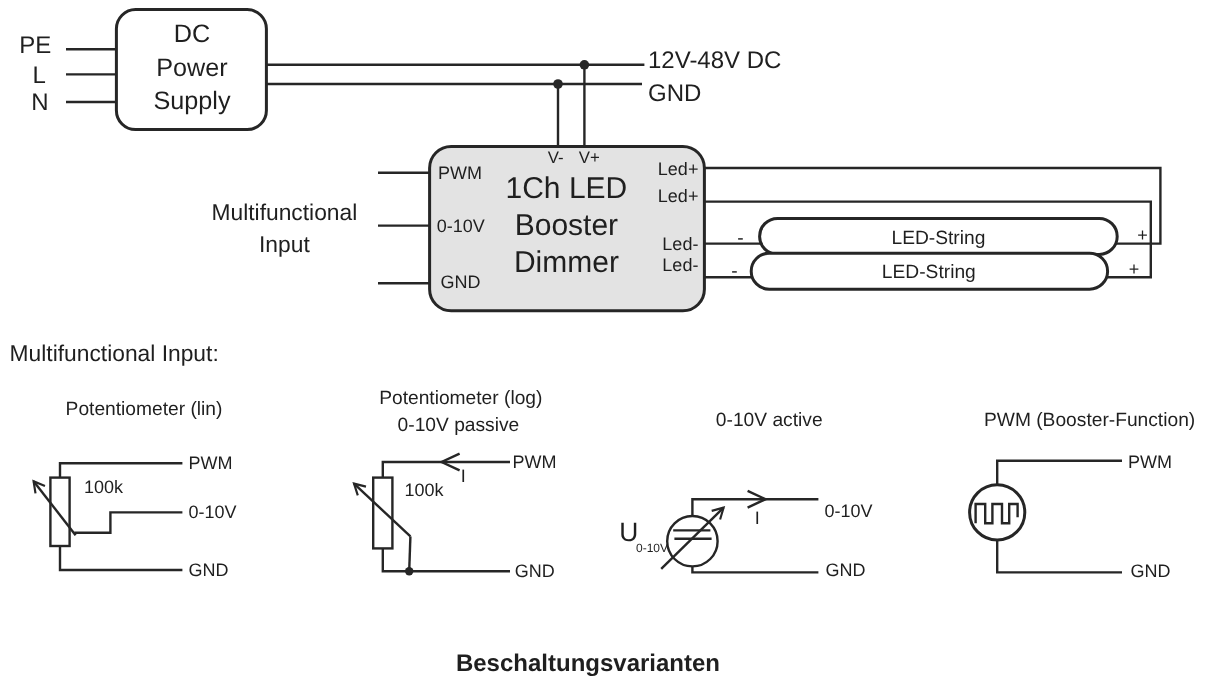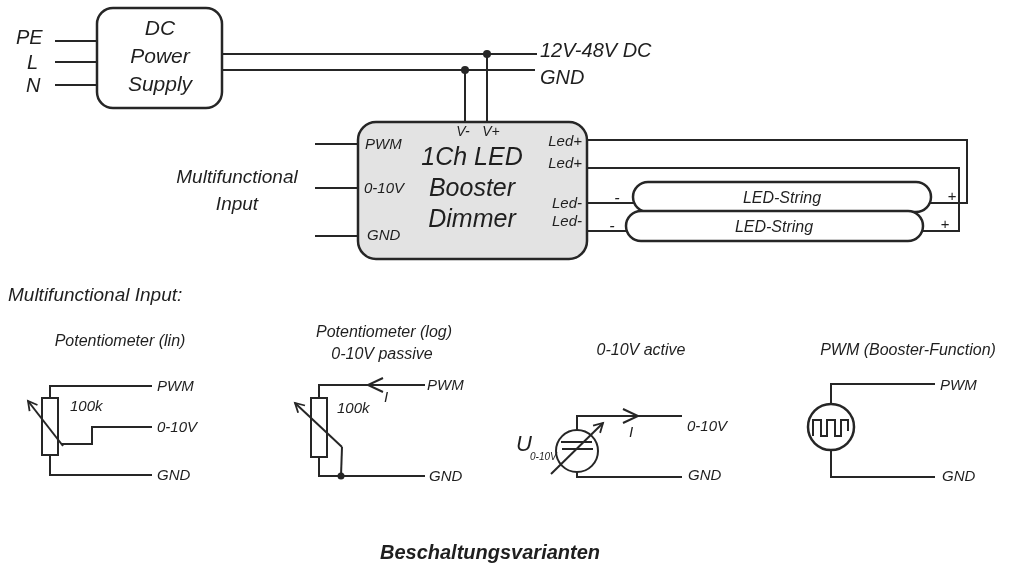--- a/index.html
+++ b/index.html
@@ -1,16 +1,16 @@
 <!DOCTYPE html>
 <html><head>
 <meta charset="utf-8">
 <style>
   html,body{margin:0;padding:0;background:#ffffff;}
-  .stage{position:relative;width:1024px;height:581px;background:#ffffff;overflow:hidden;font-style:italic;}
+  .stage{position:relative;width:1024px;height:581px;background:#ffffff;overflow:hidden;}
   svg{position:absolute;left:0;top:0;}
   svg text{font-family:"Liberation Sans","DejaVu Sans",sans-serif;fill:#1f1f1f;}
   .f10{font-size:10px}.f14{font-size:14px}.f15{font-size:15px}.f16{font-size:16px}
   .f19{font-size:19px}.f20{font-size:20px}.f21{font-size:21px}.f22{font-size:22px}.f25{font-size:25px}
   .cap{font-weight:700;font-size:20px}
   .wire{stroke:#262626;stroke-width:2;fill:none;}
   .wire25{stroke:#262626;stroke-width:2.5;fill:none;}
   .boxw{stroke:#262626;stroke-width:2.5;fill:#ffffff;}
   .boxg{stroke:#262626;stroke-width:2.5;fill:#e3e3e3;}
   .resr{stroke:#262626;stroke-width:2;fill:#ffffff;}

